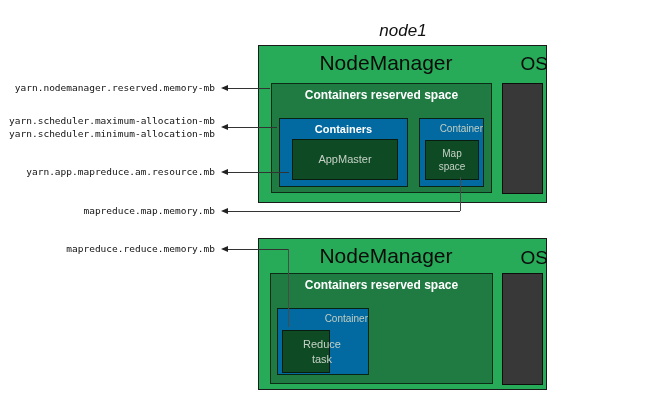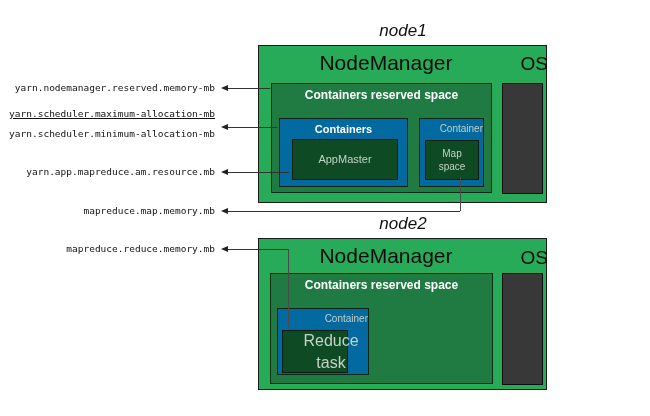--- a/index.html
+++ b/index.html
@@ -60,28 +60,28 @@
     font-size:10px;color:#c2cfc2;
   }
   
   .task{
     position:absolute;background:#0e4a24;border:1px solid #081c0f;
     box-sizing:border-box;display:flex;align-items:center;justify-content:center;
     text-align:center;white-space:pre-line;color:#c6d2c6;line-height:1.35;
   }
   .appmaster{left:12px;top:20px;width:106px;height:41px;font-size:11px;}
   .maptask{left:5px;top:21px;width:54px;height:40px;font-size:10px;}
-  .reducetask{left:4px;top:21px;width:66px;height:43px;font-size:16px;padding-left:32px;}
+  .reducetask{left:4px;top:21px;width:48px;height:43px;font-size:11px;padding-left:32px;}
   
   .cfg{
     position:absolute;left:0;width:215px;text-align:right;
     font-family:"DejaVu Sans Mono",monospace;font-size:9.5px;color:#111;
     white-space:nowrap;
   }
-  .lbl1{top:82px;} .lbl2a{top:108px;text-decoration:underline;} .lbl2b{top:128px;}
+  .lbl1{top:82px;} .lbl2a{top:115px;} .lbl2b{top:128px;}
   .lbl3{top:166px;} .lbl4{top:205px;} .lbl5{top:243px;}
   
   .hline{position:absolute;height:1px;background:#333;z-index:5;}
   .vline{position:absolute;width:1px;background:#4a4a4a;z-index:5;}
   .ahead{
     position:absolute;width:0;height:0;z-index:5;
     border-top:3px solid transparent;border-bottom:3px solid transparent;
     border-right:7px solid #222;
   }
   .a1{left:228px;top:88px;width:42px;} .h1{left:221px;top:85px;}
@@ -116,21 +116,20 @@
       </div>
       <div class="mid-box cmap">
         <div class="mid-title">Container</div>
         <div class="task maptask">Map
 space</div>
       </div>
     </div>
     <div class="os-bar osb1"></div>
   </div>
 
-  <div class="node-title t2">node2</div>
   <div class="outer o2">
     <div class="nm-title">NodeManager</div>
     <div class="os-label os2">OS</div>
     <div class="reserved r2">
       <div class="reserved-title">Containers reserved space</div>
       <div class="mid-box c2">
         <div class="mid-title">Container</div>
         <div class="task reducetask">Reduce
 task</div>
       </div>

